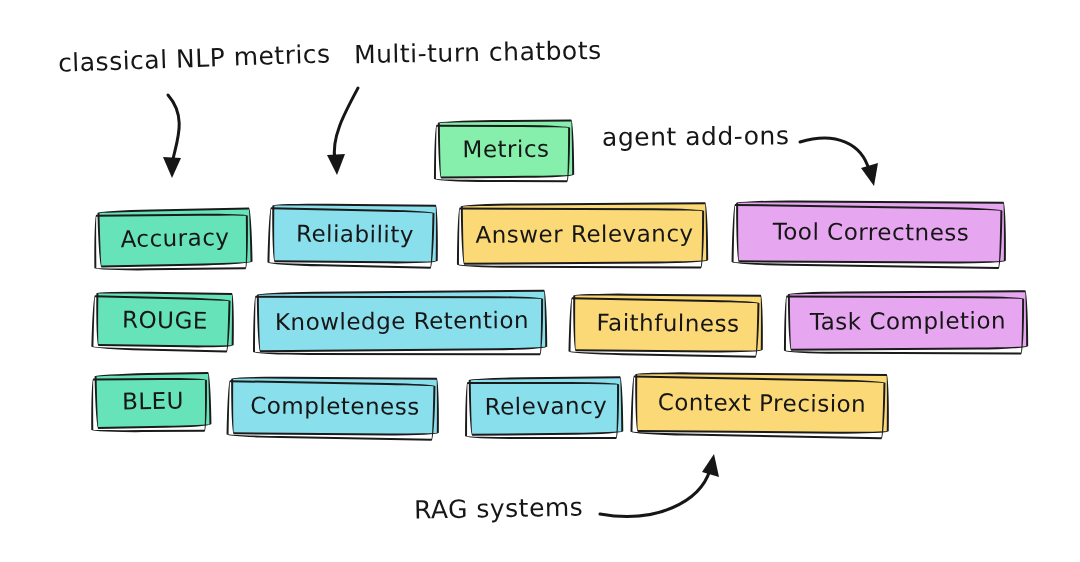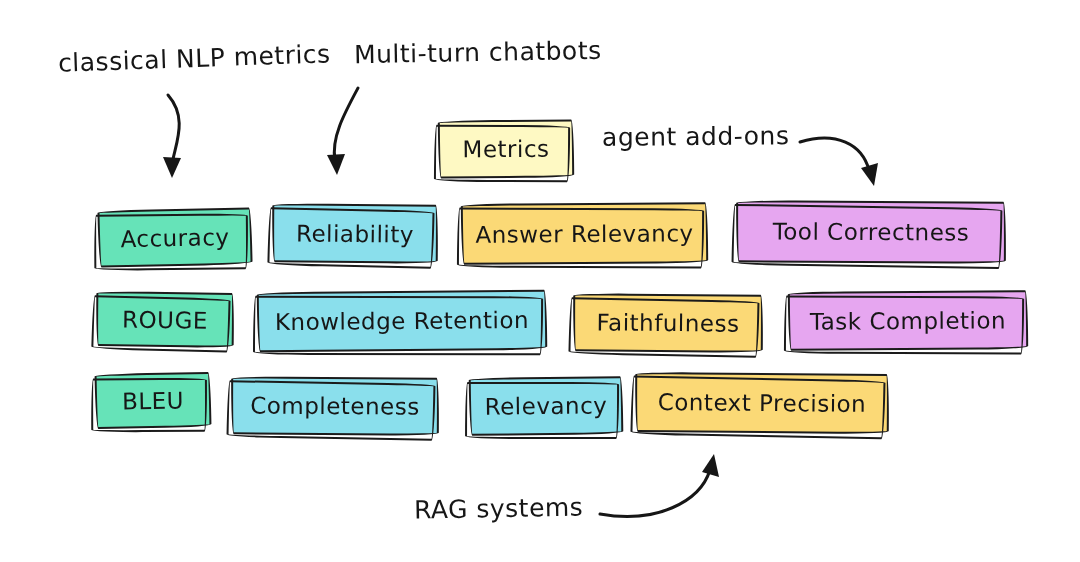--- a/index.html
+++ b/index.html
@@ -87,21 +87,21 @@
 </head>
 <body>
 
 <div id="canvas">
 
   <div class="annot" id="annot-classical">classical NLP metrics</div>
   <div class="annot" id="annot-multiturn">Multi-turn chatbots</div>
   <div class="annot" id="annot-agent">agent add-ons</div>
   <div class="annot" id="annot-rag">RAG systems</div>
 
-  <div class="box" id="box-metrics" style="background-color: #fef9c3;">
+  <div class="box" id="box-metrics" style="background-color: #86efac;">
     <span>Metrics</span>
   </div>
 
   <div class="box" id="box-accuracy" style="background-color: rgb(102, 227, 184);">
     <span>Accuracy</span>
   </div>
   <div class="box" id="box-reliability" style="background-color: rgb(138, 223, 236);">
     <span>Reliability</span>
   </div>
   <div class="box" id="box-answer-relevancy" style="background-color: rgb(251, 217, 118);">

